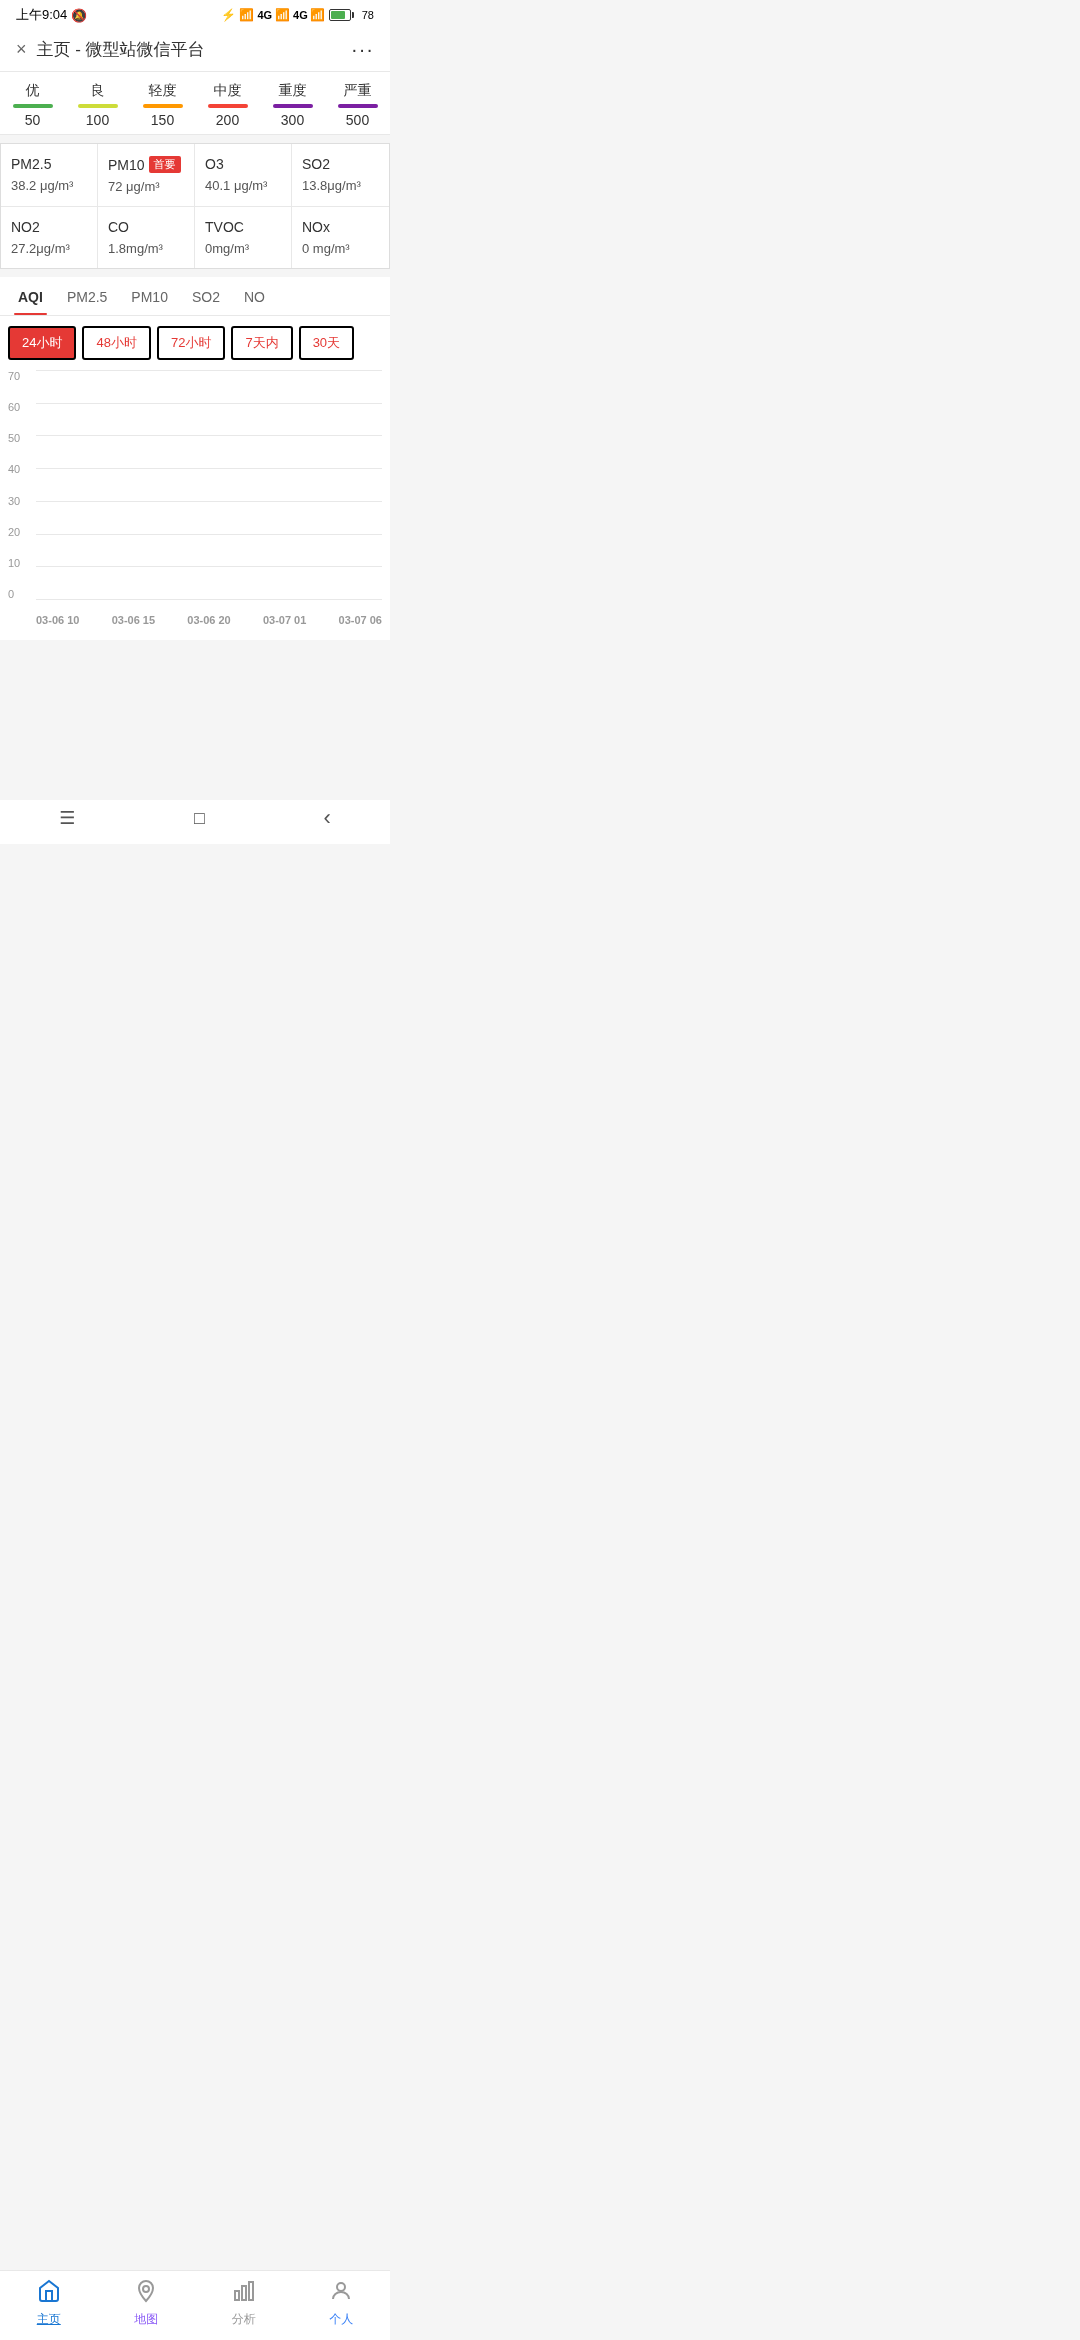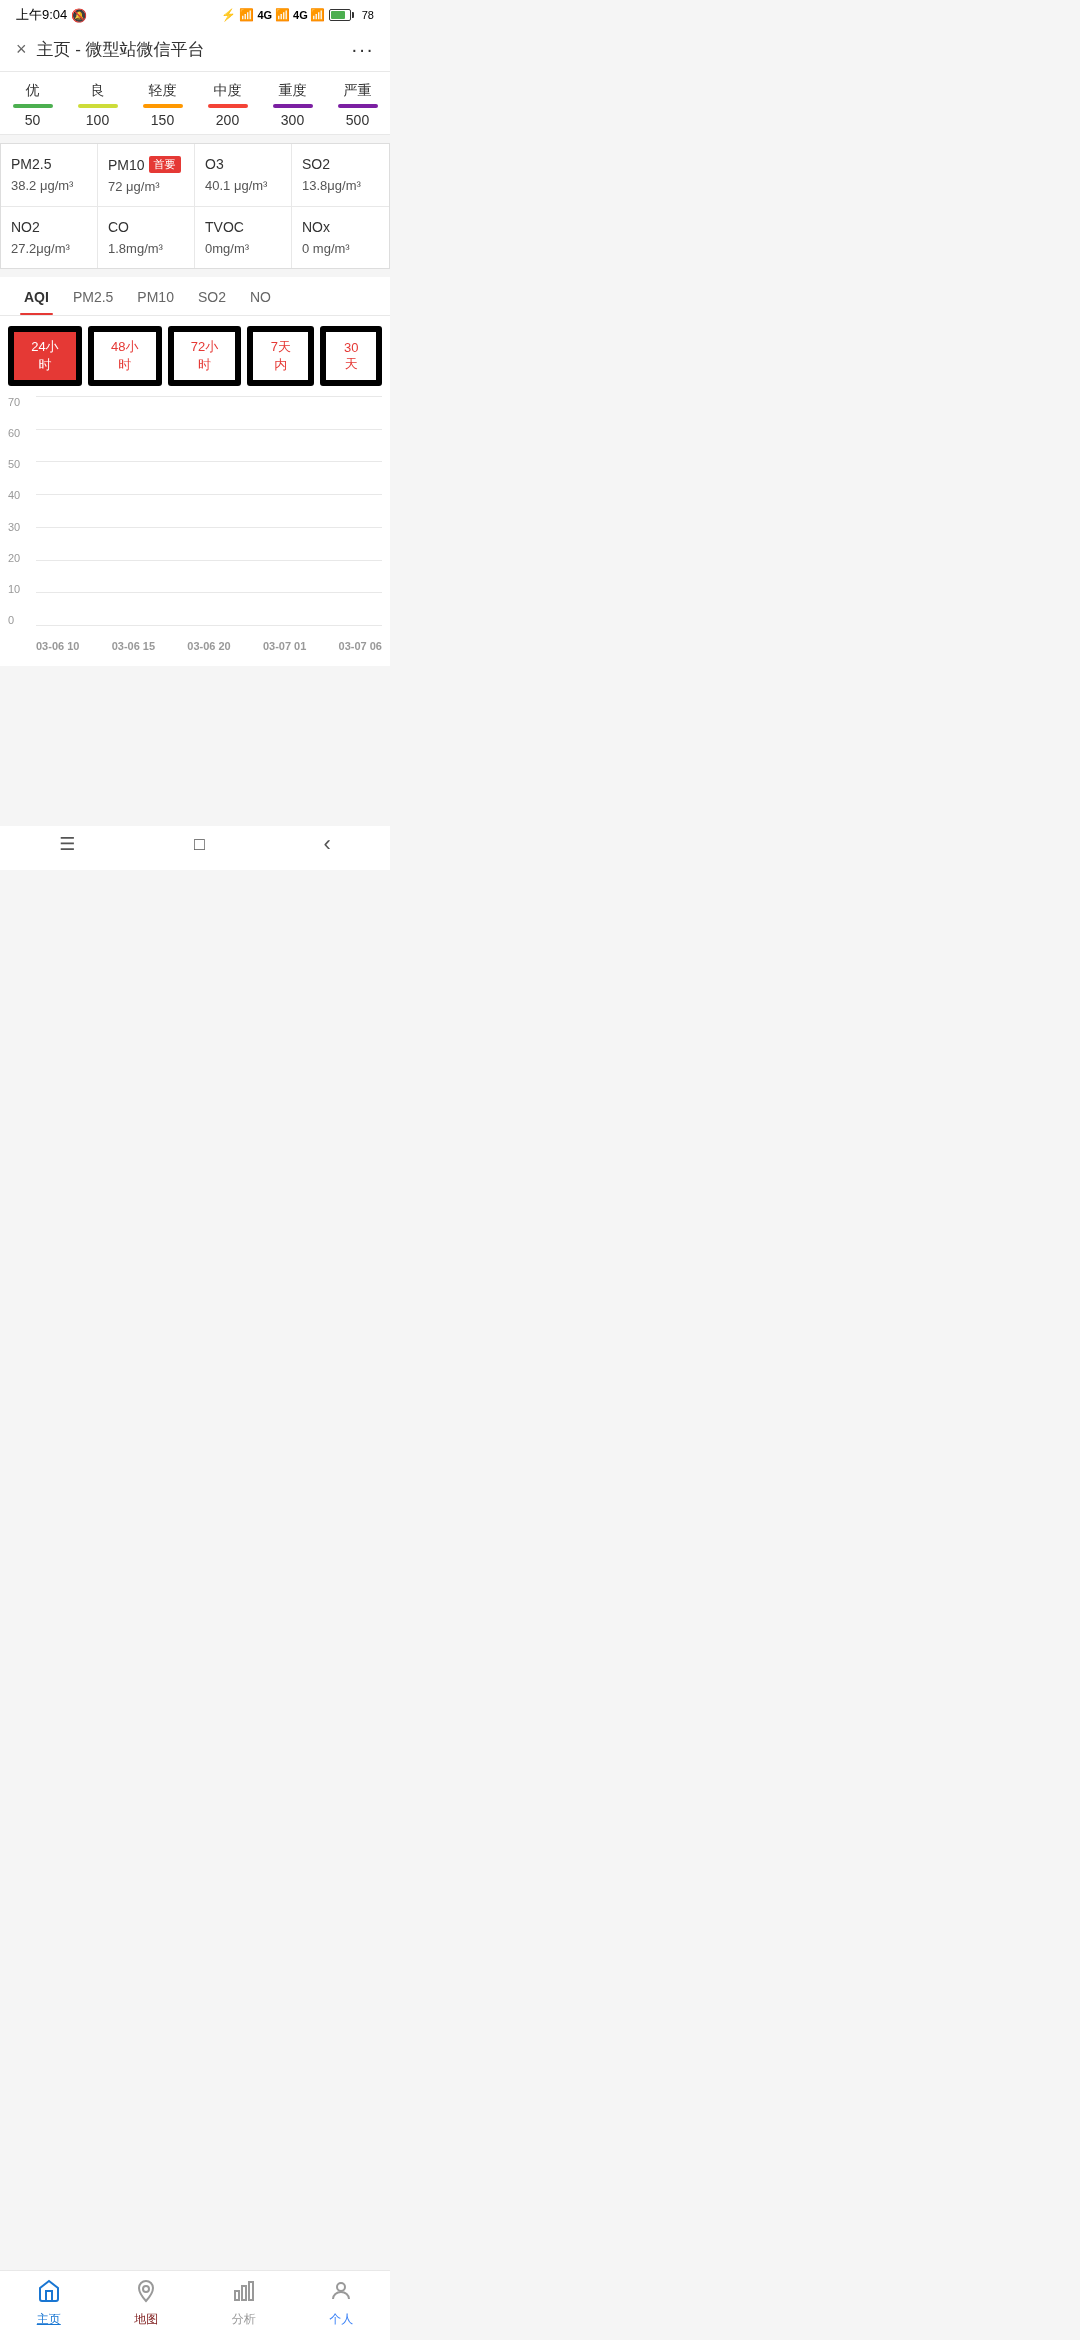--- a/index.html
+++ b/index.html
@@ -109,21 +109,21 @@
       padding: 1px 5px;
       border-radius: 2px;
     }
     .pollutant-value { font-size: 13px; color: #555; }
 
     
     .chart-section { background: #fff; margin-top: 8px; }
     .chart-tabs {
       display: flex;
       border-bottom: 1px solid #e8e8e8;
-      padding: 0 12px;
+      padding: 0 6px;
     }
     .chart-tab {
       padding: 12px 12px 10px;
       font-size: 14px;
       color: #666;
       cursor: pointer;
       position: relative;
     }
     .chart-tab.active {
       color: #333;
@@ -141,21 +141,21 @@
     }
 
     
     .time-filters {
       display: flex;
       padding: 10px 8px;
       gap: 6px;
     }
     .time-btn {
       padding: 6px 12px;
-      border: 6px solid #000000;
+      border: 2px solid #000000;
       border-radius: 3px;
       font-size: 13px;
       color: #e53935;
       cursor: pointer;
       background: #fff;
     }
     .time-btn.active {
       background: #e53935;
       color: #fff;
     }
@@ -530,21 +530,21 @@
           <path d="M3 9L12 2l9 7v11a2 2 0 01-2 2H5a2 2 0 01-2-2z"></path>
           <polyline points="9 22 9 12 15 12 15 22"></polyline>
         </svg></span>
     <span class="nav-label active" style="color:#1976D2;text-decoration:underline;">主页</span>
   </div>
     <div class="nav-item">
     <span class="nav-icon" style="color:#999;"><svg width="24" height="24" viewBox="0 0 24 24" fill="none" stroke="currentColor" stroke-width="2">
           <circle cx="12" cy="10" r="3"></circle>
           <path d="M12 2C8.13 2 5 5.13 5 9c0 5.25 7 13 7 13s7-7.75 7-13c0-3.87-3.13-7-7-7z"></path>
         </svg></span>
-    <span class="nav-label" style="color:#7f1d1d;">地图</span>
+    <span class="nav-label" style="color:#8b5cf6;">地图</span>
   </div>
     <div class="nav-item">
     <span class="nav-icon" style="color:#999;"><svg width="24" height="24" viewBox="0 0 24 24" fill="none" stroke="currentColor" stroke-width="2">
           <rect x="3" y="12" width="4" height="9"></rect>
           <rect x="10" y="7" width="4" height="14"></rect>
           <rect x="17" y="3" width="4" height="18"></rect>
         </svg></span>
     <span class="nav-label" style="color:#999;">分析</span>
   </div>
     <div class="nav-item">

